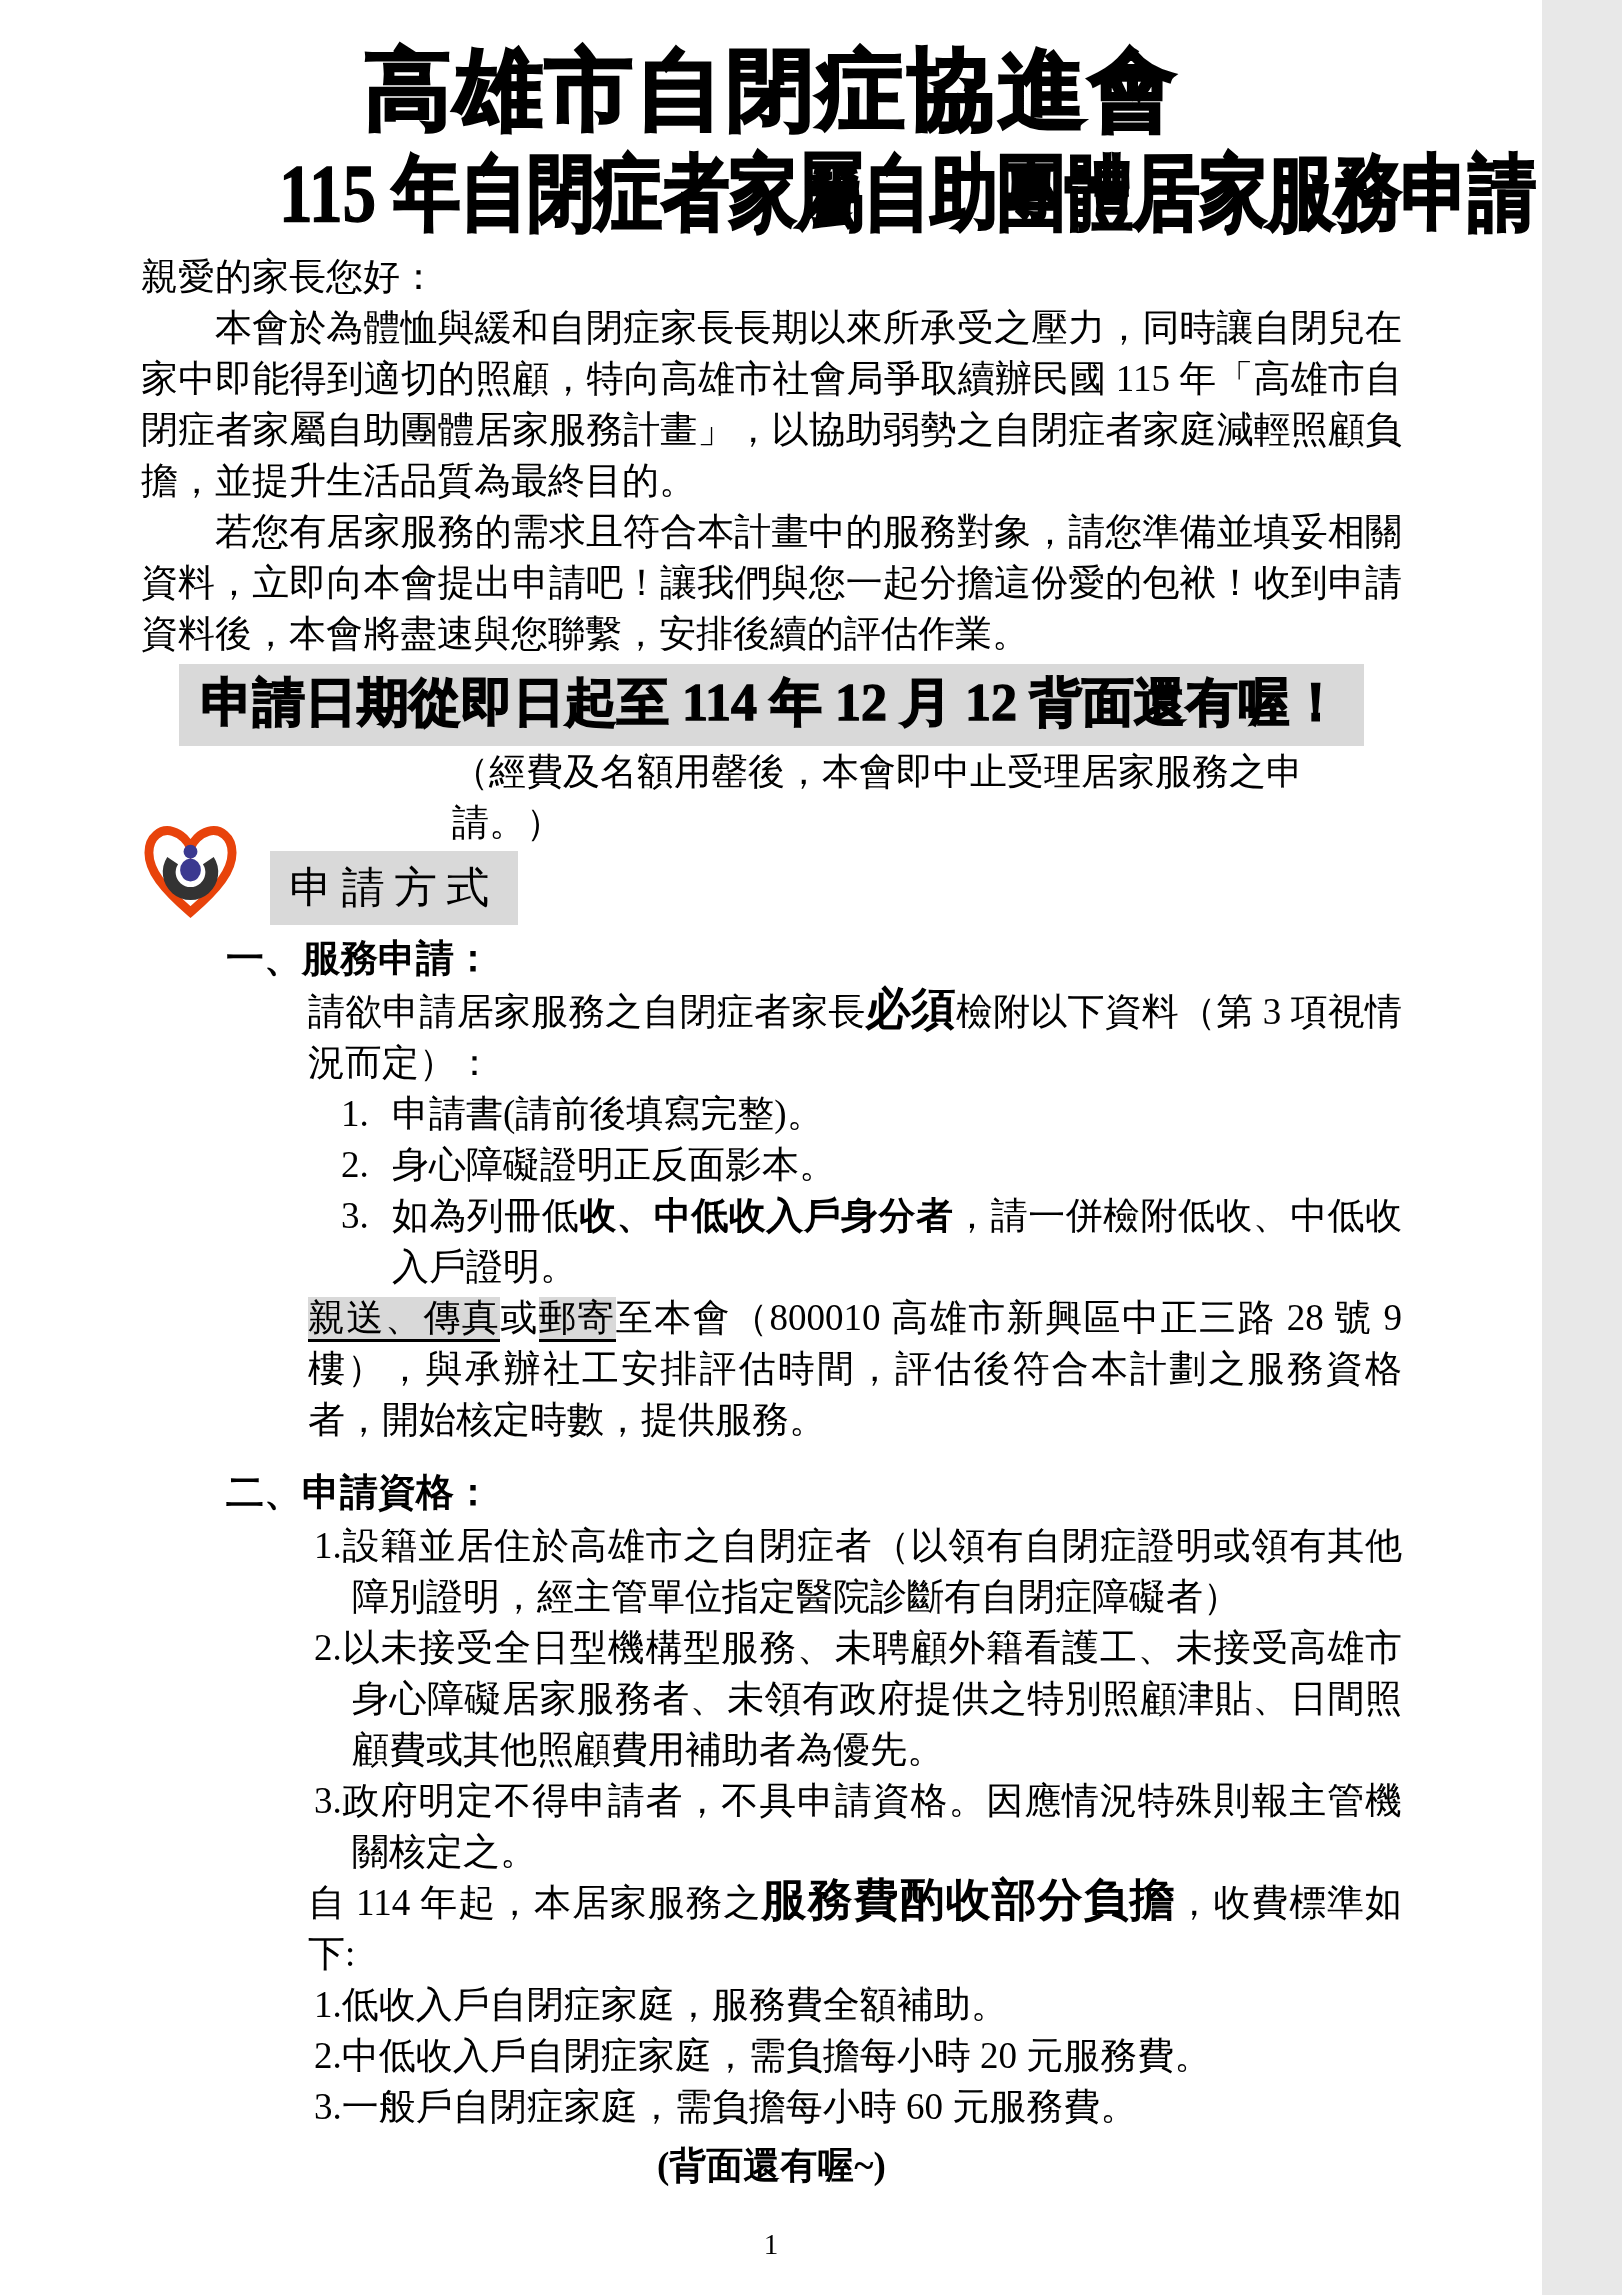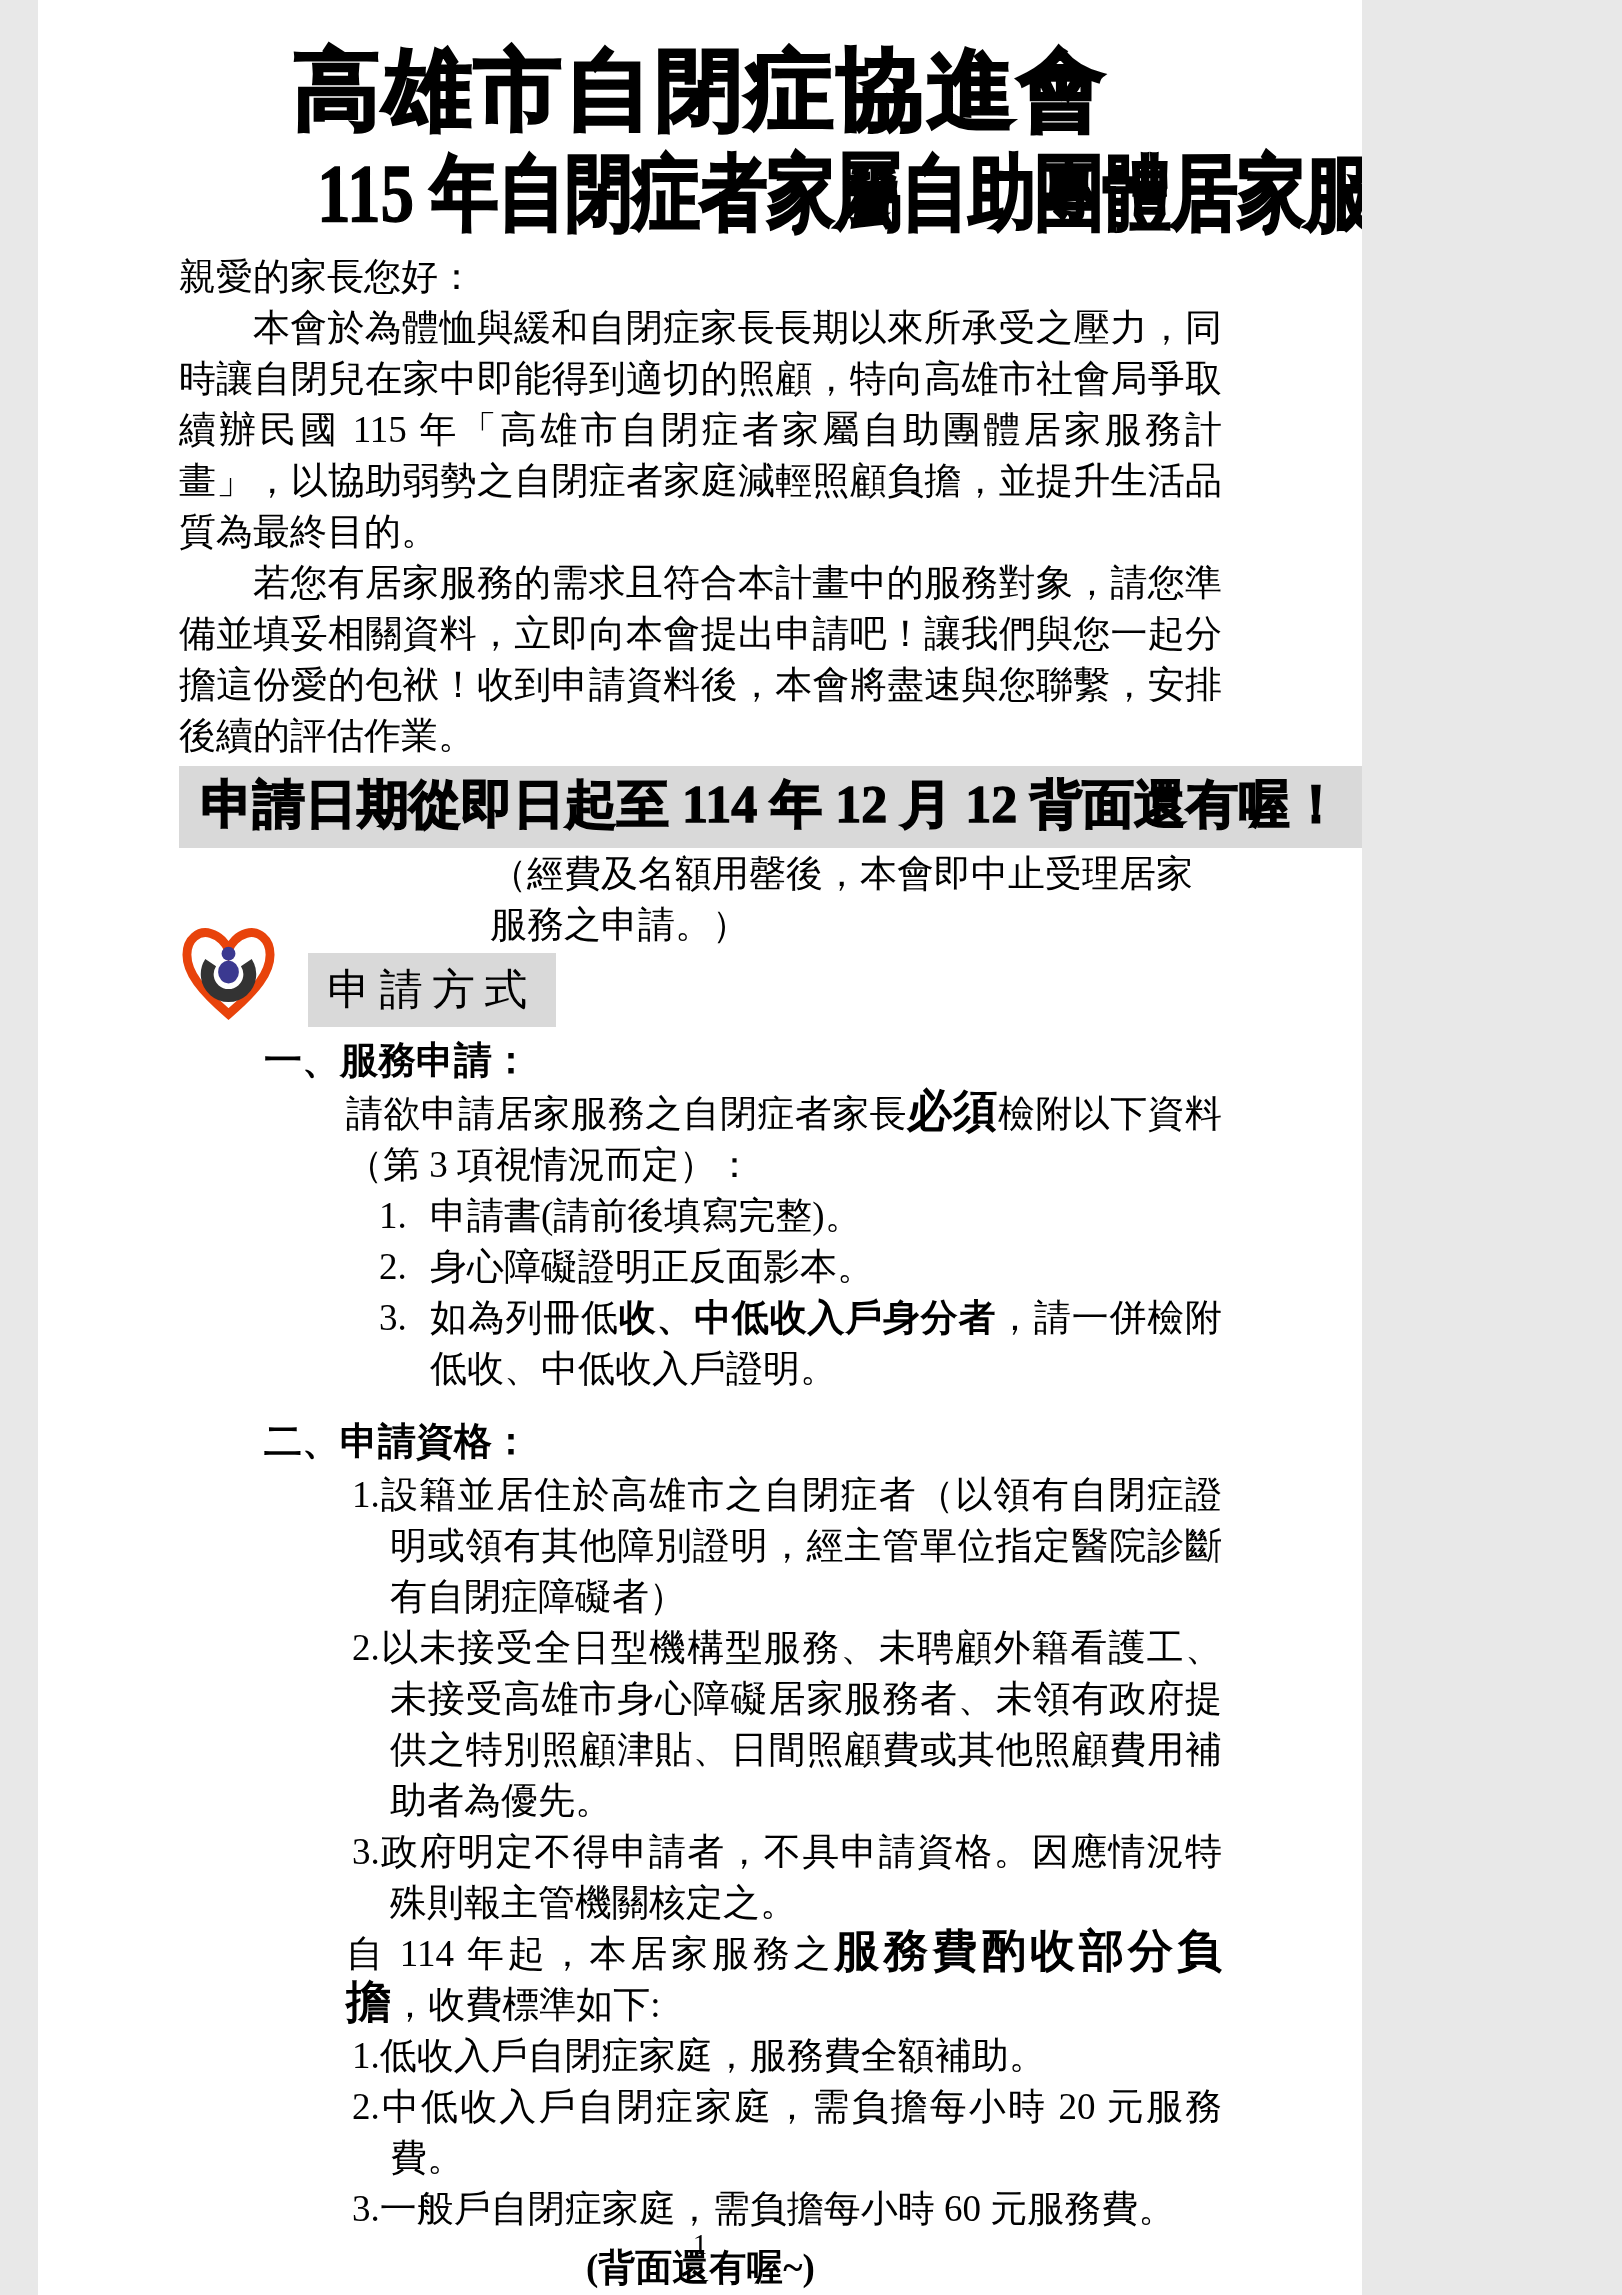--- a/index.html
+++ b/index.html
@@ -1,25 +1,24 @@
 <!DOCTYPE html>
 <html style="font-size:10.5px"><head>
 <meta charset="utf-8">
 <style>
   html,body{margin:0;padding:0;background:#e8e8e8;}
   .page{
     position:relative;
-    width:1324px;height:2295px;
+    width:1542px;height:2295px;
     background:#ffffff;
     box-sizing:border-box;
     padding:18.3px 140px 0 141px;
     font-family:"Liberation Serif","DejaVu Serif",serif;
     color:#000;
     overflow:hidden;
-    margin-left:38px;
   }
   
   .h-title{
     margin:18.3px 0 0 0;
     text-align:center;
     font-family:"Liberation Sans","DejaVu Sans",sans-serif;
     font-weight:900;
     font-size:88px;
     line-height:1.2;
     letter-spacing:2.6px;
@@ -127,20 +126,21 @@
     </div>
     <div class="li">
       <span class="marker">2.</span>
       <span class="li-text"><span>身心障礙證明正反面影本。</span></span>
     </div>
     <div class="li">
       <span class="marker">3.</span>
       <span class="li-text"><span>如為列冊低</span><span class="run-b">收、中低收入戶身分者</span><span>，請一併檢附低收、中低收入戶證明。</span></span>
     </div>
   </div>
+  <div class="sec-body body-text"><span class="run-hlu">親送、傳真</span><span>或</span><span class="run-hlu">郵寄</span><span>至本會（800010 高雄市新興區中正三路 28 號 9 樓），與承辦社工安排評估時間，評估後符合本計劃之服務資格者，開始核定時數，提供服務。</span></div>
 
   <div class="sec-head body-text sp">二、申請資格：</div>
   <div class="li2 body-text"><span>1.</span><span>設籍並居住於高雄市之自閉症者（以領有自閉症證明或領有其他障別證明，經主管單位指定醫院診斷有自閉症障礙者）</span></div>
   <div class="li2 body-text"><span>2.</span><span>以未接受全日型機構型服務、未聘顧外籍看護工、未接受高雄市身心障礙居家服務者、未領有政府提供之特別照顧津貼、日間照顧費或其他照顧費用補助者為優先。</span></div>
   <div class="li2 body-text"><span>3.</span><span>政府明定不得申請者，不具申請資格。因應情況特殊則報主管機關核定之。</span></div>
 
   <div class="sec-body body-text"><span>自 114 年起，本居家服務之</span><span class="run-bb">服務費酌收部分負擔</span><span>，收費標準如下:</span></div>
   <div class="li2 body-text"><span>1.</span><span>低收入戶自閉症家庭，服務費全額補助。</span></div>
   <div class="li2 body-text"><span>2.</span><span>中低收入戶自閉症家庭，需負擔每小時 20 元服務費。</span></div>
   <div class="li2 body-text"><span>3.</span><span>一般戶自閉症家庭，需負擔每小時 60 元服務費。</span></div>

